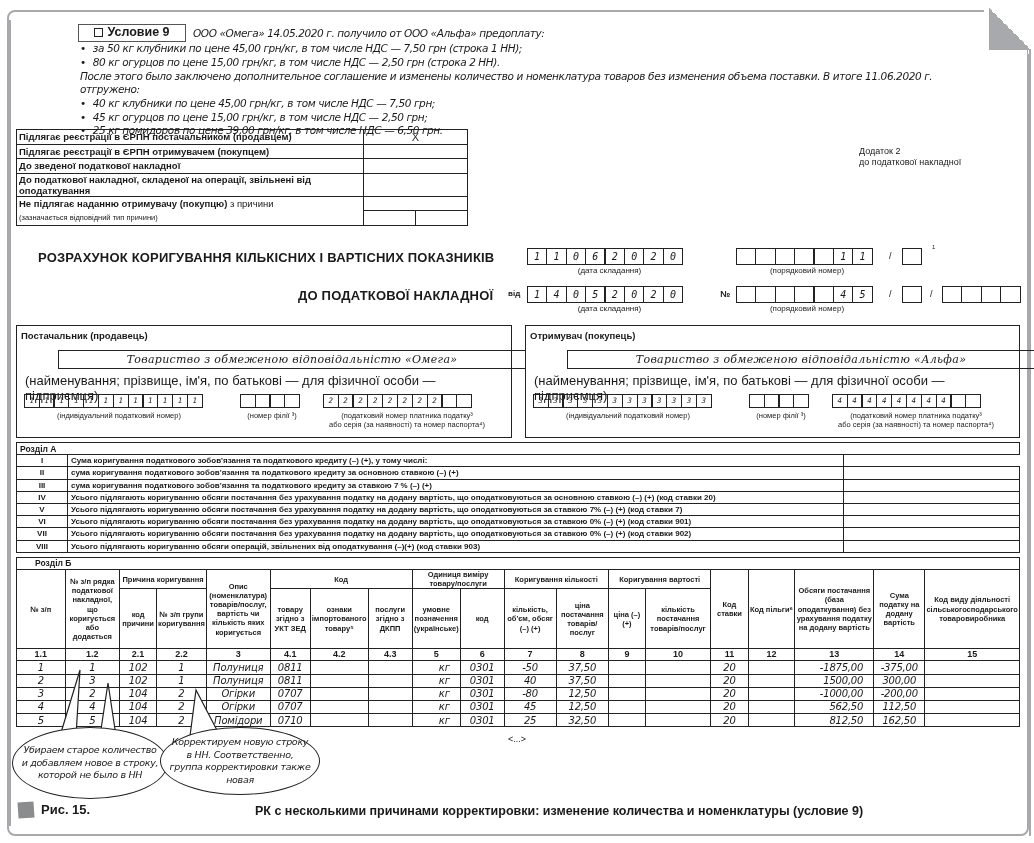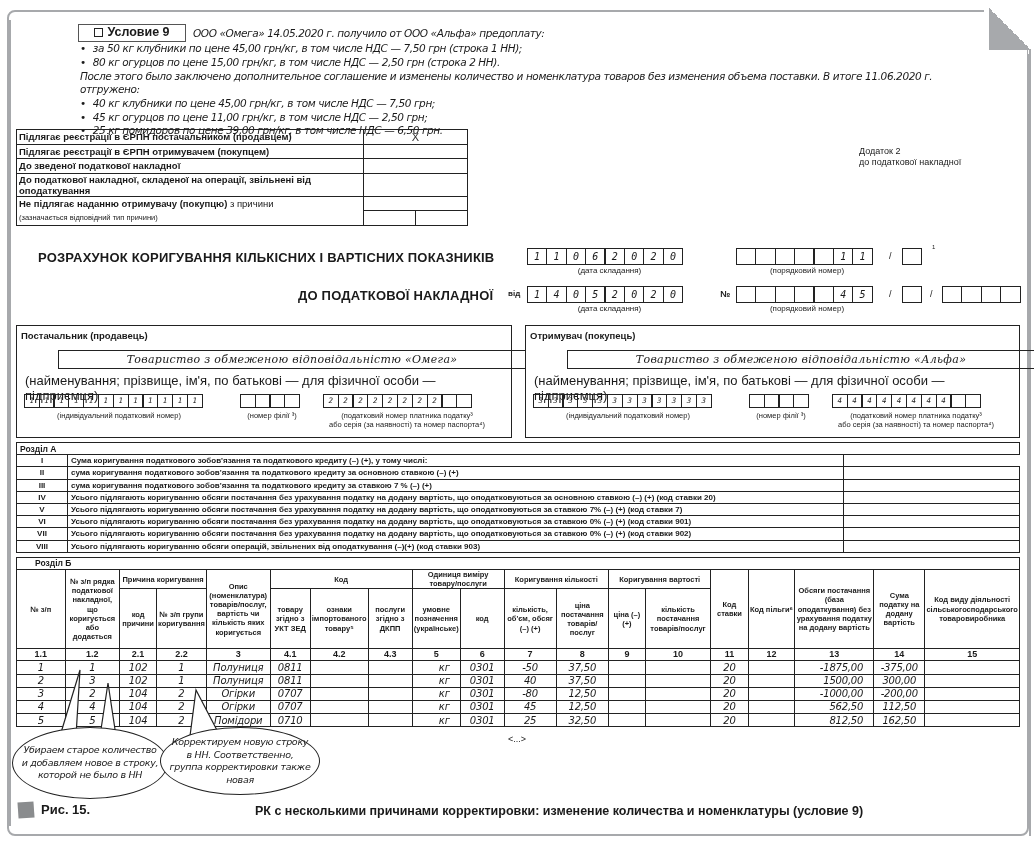--- a/index.html
+++ b/index.html
@@ -99,21 +99,21 @@
 <div class="fold"></div>
 <div class="fold-edge"></div>
 
 <div class="abs cond-box"><span class="chk"></span><span>Условие 9</span></div>
 <div class="abs it" style="left:193px;top:27px;">ООО «Омега» 14.05.2020 г. получило от ООО «Альфа» предоплату:</div>
 <div class="abs it bullet" style="left:80px;top:42px;">за 50 кг клубники по цене 45,00 грн/кг, в том числе НДС — 7,50 грн (строка 1 НН);</div>
 <div class="abs it bullet" style="left:80px;top:56px;">80 кг огурцов по цене 15,00 грн/кг, в том числе НДС — 2,50 грн (строка 2 НН).</div>
 <div class="abs it" style="left:80px;top:70px;">После этого было заключено дополнительное соглашение и изменены количество и номенклатура товаров без изменения объема поставки. В итоге 11.06.2020 г.</div>
 <div class="abs it" style="left:80px;top:83px;">отгружено:</div>
 <div class="abs it bullet" style="left:80px;top:97px;">40 кг клубники по цене 45,00 грн/кг, в том числе НДС — 7,50 грн;</div>
-<div class="abs it bullet" style="left:80px;top:111px;">45 кг огурцов по цене 11,00 грн/кг, в том числе НДС — 2,50 грн;</div>
+<div class="abs it bullet" style="left:80px;top:111px;">45 кг огурцов по цене 15,00 грн/кг, в том числе НДС — 2,50 грн;</div>
 <div class="abs it bullet" style="left:80px;top:124px;">25 кг помидоров по цене 39,00 грн/кг, в том числе НДС — 6,50 грн.</div>
 
 <table class="reg">
   <tbody>
       <tr>
         <td>Підлягає реєстрації в ЄРПН постачальником (продавцем)</td>
         <td class="val" colspan="2">X</td>
       </tr>
   <tr>
         <td>Підлягає реєстрації в ЄРПН отримувачем (покупцем)</td>

